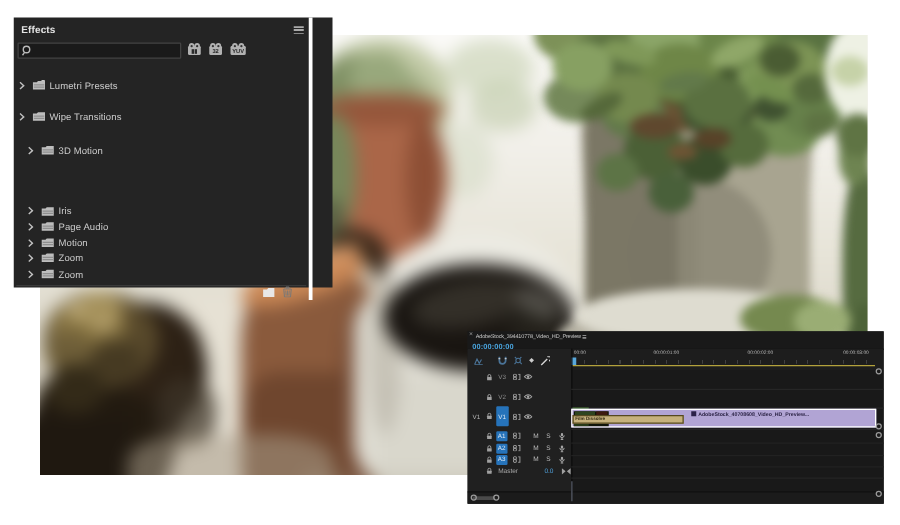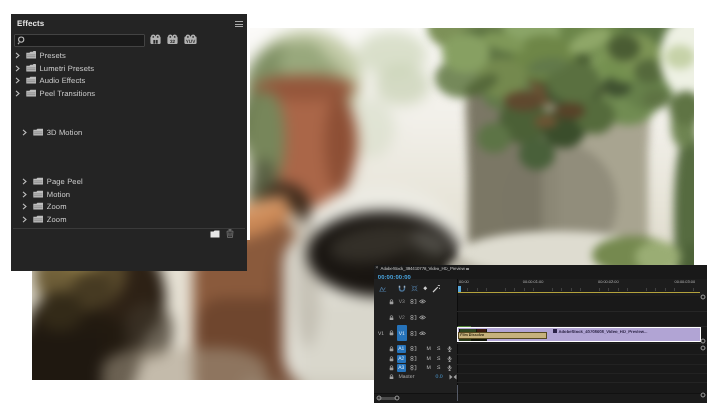--- a/index.html
+++ b/index.html
@@ -147,21 +147,21 @@
   <div class="ph" style="left:475px;top:30px;width:44px;height:18px;background:#7f9858;transform:rotate(15deg);"></div>
   <div class="ph" style="left:520px;top:55px;width:40px;height:16px;background:#62794a;transform:rotate(-10deg);"></div>
   <div class="ph" style="left:590px;top:60px;width:40px;height:17px;background:#74904f;transform:rotate(25deg);"></div>
   <div class="ph" style="left:455px;top:75px;width:38px;height:15px;background:#55683a;transform:rotate(-30deg);"></div>
 
   <div class="ph" style="left:585px;top:233px;width:82px;height:38px;background:#75894f;"></div>
   <div class="ph" style="left:628px;top:238px;width:46px;height:32px;background:#9aad74;"></div>
   </div>
 </div>
 
-<div class="abs" id="fxpanel" style="left:11px;top:14px;width:235.5px;height:257px;background:#242424;">
+<div class="abs" id="fxpanel" style="left:11px;top:14px;width:235.5px;height:216px;background:#242424;padding-left:19px;">
   <div class="abs" style="left:6px;top:6px;font-size:8px;line-height:8px;font-weight:700;color:#e2e2e2;letter-spacing:0.1px;">Effects</div>
   <div class="abs" style="left:224px;top:6.5px;width:7.5px;height:6.5px;background:linear-gradient(180deg,#aaa 0 1.2px,transparent 1.2px 2.6px,#aaa 2.6px 3.8px,transparent 3.8px 5.2px,#aaa 5.2px 6.4px,transparent 6.4px);"></div>
 
   <div class="abs" style="left:2.5px;top:20px;width:129px;height:11px;background:#1a1a1a;border:1px solid #434343;border-radius:1px;"></div>
   <svg class="abs" style="left:6px;top:21.5px;" width="9" height="9" viewBox="0 0 9 9">
       <circle cx="4.2" cy="3.6" r="2.6" fill="none" stroke="#b9b9b9" stroke-width="1.1"></circle>
       <line x1="2.4" y1="6.3" x2="1" y2="8.2" stroke="#b9b9b9" stroke-width="1.1"></line>
     </svg>
 
   <svg class="abs" style="left:138.5px;top:20px;" width="11" height="10.5" viewBox="0 0 11 10.5">
@@ -183,87 +183,75 @@
   <svg class="abs" style="left:172.5px;top:20px;" width="13" height="10.5" viewBox="0 0 13 10.5">
       <circle cx="3.9" cy="2.6" r="2.2" fill="#b2b2b2"></circle>
       <circle cx="9.1" cy="2.6" r="2.2" fill="#b2b2b2"></circle>
       <rect x="0.4" y="2.6" width="12.2" height="7.4" rx="1.2" fill="#b2b2b2"></rect>
       <circle cx="3.9" cy="2.9" r="0.9" fill="#333"></circle>
       <circle cx="9.1" cy="2.9" r="0.9" fill="#333"></circle>
       <text x="6.5" y="8.8" font-family="Liberation Sans" font-size="4.6" font-weight="bold" fill="#2a2a2a" text-anchor="middle">YUV</text>
     </svg>
 
   <div class="abs" id="fxrows" style="left:0;top:34.7px;width:235.5px;height:177px;">
-  <div class="frow" style="top:0.0px;">
+  <div class="frow" style="top:12.6px;">
         <svg class="abs" style="left:4.0px;top:3.4px;" width="5" height="7" viewBox="0 0 5 7">
           <path d="M1,0.8 L4,3.5 L1,6.2" fill="none" stroke="#c0c0c0" stroke-width="1.1"></path>
         </svg>
         <svg class="abs" style="left:14.5px;top:2.6px;" width="10.5" height="8" viewBox="0 0 10.5 8">
           <rect x="7.2" y="0" width="2.6" height="1.6" fill="#c6c6c6"></rect>
           <path d="M0.3,1.8 L3.4,1.8 L4.4,0.7 L10.2,0.7 L10.2,7.6 L0.3,7.6 Z" fill="#bdbdbd"></path>
           <rect x="1.1" y="3.4" width="8.3" height="1" fill="#8f8f8f"></rect>
           <rect x="1.1" y="5.2" width="8.3" height="1" fill="#8f8f8f"></rect>
         </svg>
-        <span class="flabel" style="left:28.5px;color:#cdcdcd;">Presets</span>
-      </div>
-  <div class="frow" style="top:12.6px;">
-        <svg class="abs" style="left:4.0px;top:3.4px;" width="5" height="7" viewBox="0 0 5 7">
-          <path d="M1,0.8 L4,3.5 L1,6.2" fill="none" stroke="#c0c0c0" stroke-width="1.1"></path>
-        </svg>
-        <svg class="abs" style="left:14.5px;top:2.6px;" width="10.5" height="8" viewBox="0 0 10.5 8">
-          <rect x="7.2" y="0" width="2.6" height="1.6" fill="#c6c6c6"></rect>
-          <path d="M0.3,1.8 L3.4,1.8 L4.4,0.7 L10.2,0.7 L10.2,7.6 L0.3,7.6 Z" fill="#bdbdbd"></path>
-          <rect x="1.1" y="3.4" width="8.3" height="1" fill="#8f8f8f"></rect>
-          <rect x="1.1" y="5.2" width="8.3" height="1" fill="#8f8f8f"></rect>
-        </svg>
         <span class="flabel" style="left:28.5px;color:#cdcdcd;">Lumetri Presets</span>
-      </div>
-  <div class="frow" style="top:25.2px;">
-        <svg class="abs" style="left:4.0px;top:3.4px;" width="5" height="7" viewBox="0 0 5 7">
-          <path d="M1,0.8 L4,3.5 L1,6.2" fill="none" stroke="#c0c0c0" stroke-width="1.1"></path>
-        </svg>
-        <svg class="abs" style="left:14.5px;top:2.6px;" width="10.5" height="8" viewBox="0 0 10.5 8">
-          <path d="M0.3,1.8 L3.4,1.8 L4.4,0.7 L10.2,0.7 L10.2,7.6 L0.3,7.6 Z" fill="#bdbdbd"></path>
-          <rect x="1.1" y="3.4" width="8.3" height="1" fill="#8f8f8f"></rect>
-          <rect x="1.1" y="5.2" width="8.3" height="1" fill="#8f8f8f"></rect>
-        </svg>
-        <span class="flabel" style="left:28.5px;color:#cdcdcd;">Audio Effects</span>
       </div>
   <div class="frow" style="top:37.8px;">
         <svg class="abs" style="left:4.0px;top:3.4px;" width="5" height="7" viewBox="0 0 5 7">
           <path d="M1,0.8 L4,3.5 L1,6.2" fill="none" stroke="#c0c0c0" stroke-width="1.1"></path>
         </svg>
         <svg class="abs" style="left:14.5px;top:2.6px;" width="10.5" height="8" viewBox="0 0 10.5 8">
           <path d="M0.3,1.8 L3.4,1.8 L4.4,0.7 L10.2,0.7 L10.2,7.6 L0.3,7.6 Z" fill="#bdbdbd"></path>
           <rect x="1.1" y="3.4" width="8.3" height="1" fill="#8f8f8f"></rect>
           <rect x="1.1" y="5.2" width="8.3" height="1" fill="#8f8f8f"></rect>
         </svg>
-        <span class="flabel" style="left:28.5px;color:#cdcdcd;">Peel Transitions</span>
-      </div>
-  <div class="frow" style="top:77px;text-align:center;">
+        <span class="flabel" style="left:28.5px;color:#cdcdcd;">Wipe Transitions</span>
+      </div>
+  <div class="frow" style="top:65px;text-align:center;">
         <svg class="abs" style="left:11.3px;top:3.4px;" width="5" height="7" viewBox="0 0 5 7">
           <path d="M1,0.8 L4,3.5 L1,6.2" fill="none" stroke="#c0c0c0" stroke-width="1.1"></path>
         </svg>
         <svg class="abs" style="left:21.8px;top:2.6px;" width="10.5" height="8" viewBox="0 0 10.5 8">
           <path d="M0.3,1.8 L3.4,1.8 L4.4,0.7 L10.2,0.7 L10.2,7.6 L0.3,7.6 Z" fill="#bdbdbd"></path>
           <rect x="1.1" y="3.4" width="8.3" height="1" fill="#8f8f8f"></rect>
           <rect x="1.1" y="5.2" width="8.3" height="1" fill="#8f8f8f"></rect>
         </svg>
         <span class="flabel" style="left:35.8px;color:#cdcdcd;">3D Motion</span>
       </div>
+  <div class="frow" style="top:113.4px;">
+        <svg class="abs" style="left:11.3px;top:3.4px;" width="5" height="7" viewBox="0 0 5 7">
+          <path d="M1,0.8 L4,3.5 L1,6.2" fill="none" stroke="#c0c0c0" stroke-width="1.1"></path>
+        </svg>
+        <svg class="abs" style="left:21.8px;top:2.6px;" width="10.5" height="8" viewBox="0 0 10.5 8">
+          <path d="M0.3,1.8 L3.4,1.8 L4.4,0.7 L10.2,0.7 L10.2,7.6 L0.3,7.6 Z" fill="#bdbdbd"></path>
+          <rect x="1.1" y="3.4" width="8.3" height="1" fill="#8f8f8f"></rect>
+          <rect x="1.1" y="5.2" width="8.3" height="1" fill="#8f8f8f"></rect>
+        </svg>
+        <span class="flabel" style="left:35.8px;color:#cdcdcd;">Iris</span>
+      </div>
   <div class="frow" style="top:126.0px;">
         <svg class="abs" style="left:11.3px;top:3.4px;" width="5" height="7" viewBox="0 0 5 7">
           <path d="M1,0.8 L4,3.5 L1,6.2" fill="none" stroke="#c0c0c0" stroke-width="1.1"></path>
         </svg>
         <svg class="abs" style="left:21.8px;top:2.6px;" width="10.5" height="8" viewBox="0 0 10.5 8">
           <path d="M0.3,1.8 L3.4,1.8 L4.4,0.7 L10.2,0.7 L10.2,7.6 L0.3,7.6 Z" fill="#bdbdbd"></path>
           <rect x="1.1" y="3.4" width="8.3" height="1" fill="#8f8f8f"></rect>
           <rect x="1.1" y="5.2" width="8.3" height="1" fill="#8f8f8f"></rect>
         </svg>
-        <span class="flabel" style="left:35.8px;color:#cdcdcd;">Page Peel</span>
+        <span class="flabel" style="left:35.8px;color:#cdcdcd;">Page Audio</span>
       </div>
   <div class="frow" style="top:138.6px;">
         <svg class="abs" style="left:11.3px;top:3.4px;" width="5" height="7" viewBox="0 0 5 7">
           <path d="M1,0.8 L4,3.5 L1,6.2" fill="none" stroke="#c0c0c0" stroke-width="1.1"></path>
         </svg>
         <svg class="abs" style="left:21.8px;top:2.6px;" width="10.5" height="8" viewBox="0 0 10.5 8">
           <path d="M0.3,1.8 L3.4,1.8 L4.4,0.7 L10.2,0.7 L10.2,7.6 L0.3,7.6 Z" fill="#bdbdbd"></path>
           <rect x="1.1" y="3.4" width="8.3" height="1" fill="#8f8f8f"></rect>
           <rect x="1.1" y="5.2" width="8.3" height="1" fill="#8f8f8f"></rect>
         </svg>

